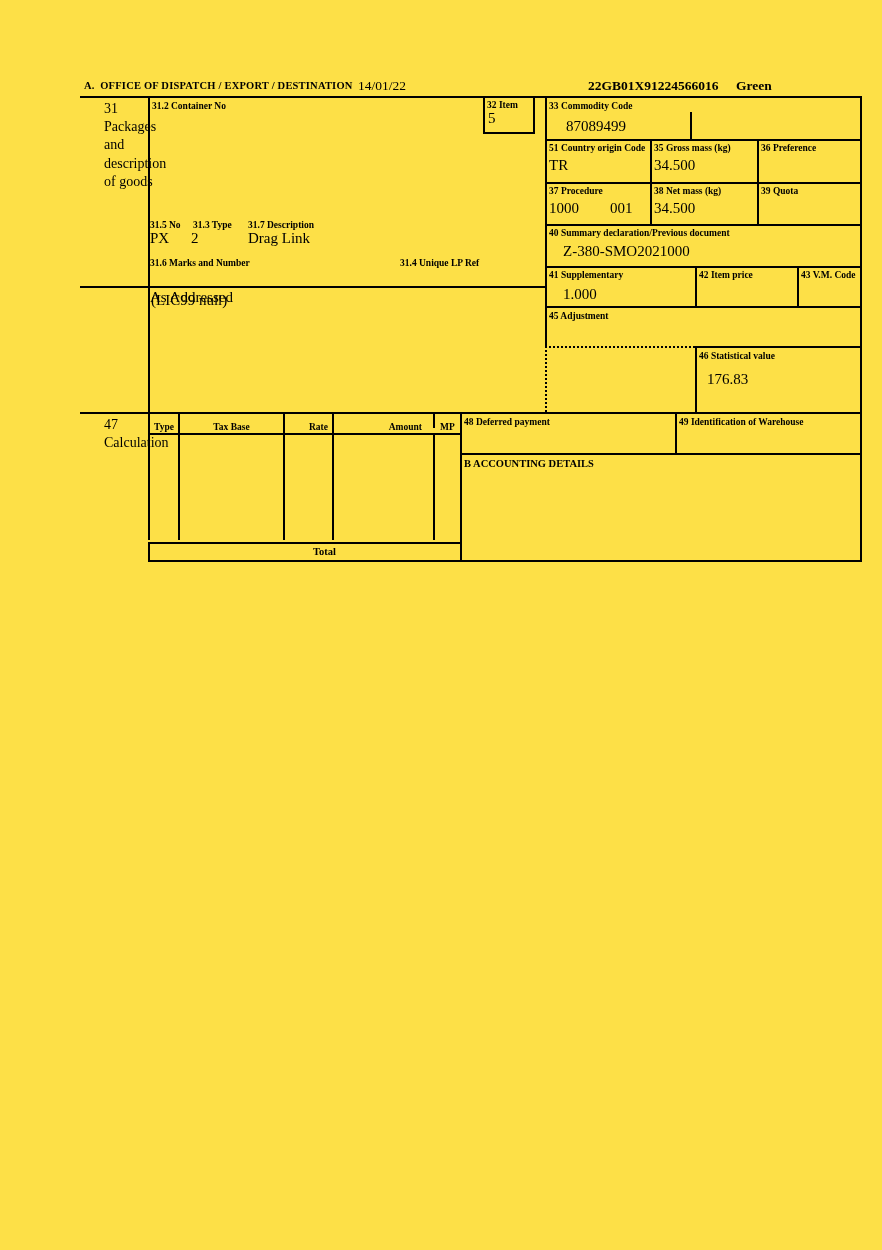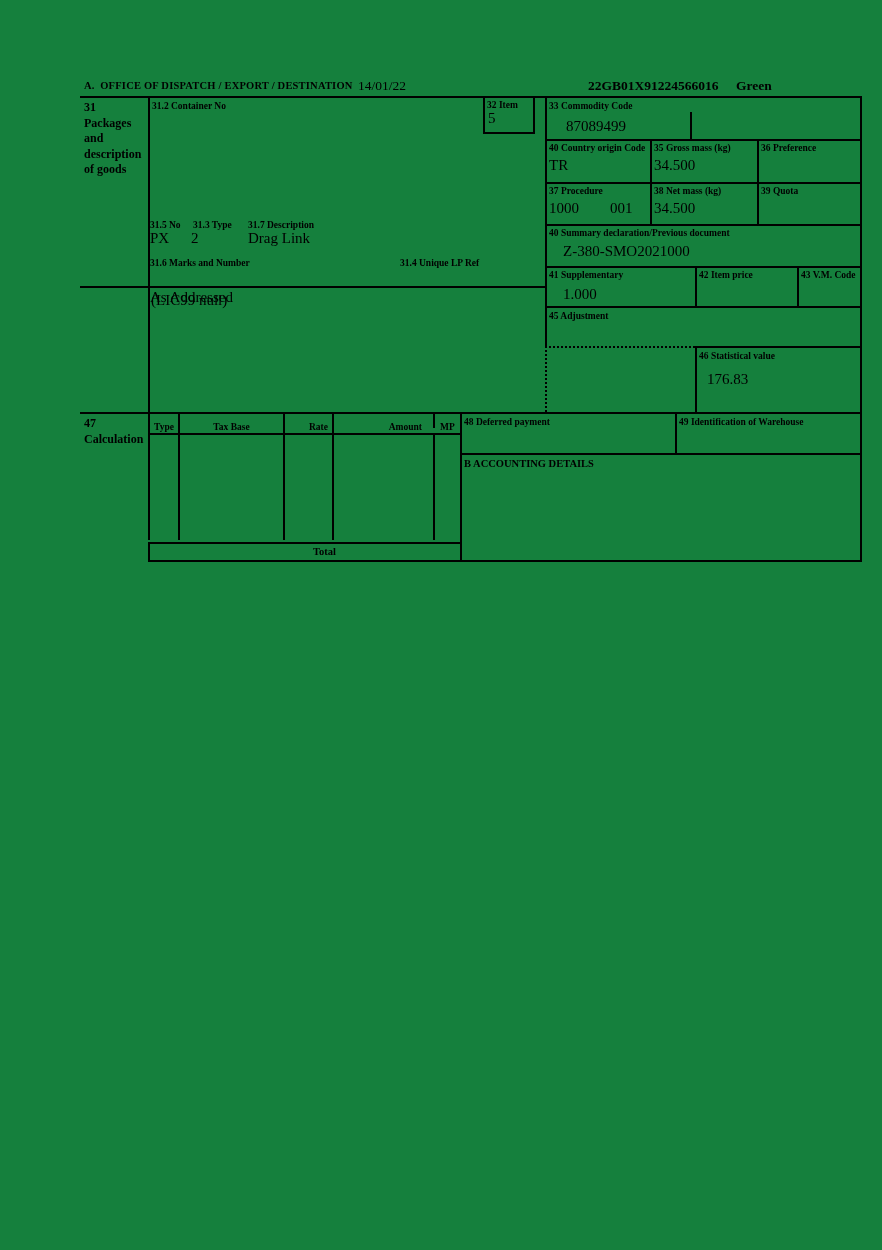--- a/index.html
+++ b/index.html
@@ -1,29 +1,29 @@
 <!DOCTYPE html>
 <html><head>
 <meta charset="utf-8">
 <style>
   html,body{margin:0;padding:0;background:#fff;}
-  .page{position:relative;width:882px;height:1250px;background:#15803d;overflow:hidden;
+  .page{position:relative;width:882px;height:1250px;background:#fde047;overflow:hidden;
         font-family:"Liberation Serif",serif;color:#000;}
   .abs{position:absolute;box-sizing:border-box;}
   .line{position:absolute;background:#000;}
   
   .bl{border-left:2px solid #000;}
   .bt{border-top:2px solid #000;}
   .br{border-right:2px solid #000;}
   .bb{border-bottom:2px solid #000;}
   .dbl{border-left:2px dotted #000;}
   .dbt{border-top:2px dotted #000;}
   
   .lbl{font-size:9.5px;font-weight:bold;line-height:1.15;white-space:pre-line;}
-  .side-lbl{font-size:12px;font-weight:bold;line-height:1.3;white-space:pre-line;}
+  .side-lbl{font-size:14px;font-weight:normal;line-height:1.3;white-space:pre-line;margin-left:20px;}
   .val{font-size:15px;line-height:1.1;white-space:nowrap;}
   .title{font-size:10.5px;font-weight:bold;white-space:pre;letter-spacing:.2px;}
   .hdrval{font-size:13.5px;white-space:pre;}
   .thead{display:flex;align-items:flex-start;font-size:9.5px;font-weight:bold;padding-top:8px;}
   .tc{justify-content:center;}
   .tr{justify-content:flex-end;}
   .bigb{font-size:10.5px;font-weight:bold;white-space:nowrap;}
 </style>
 </head>
 <body>
@@ -65,21 +65,21 @@
   <div class="abs lbl" style="left:150px;top:258px;">31.6 Marks and Number</div>
   <div class="abs lbl" style="left:400px;top:258px;">31.4 Unique LP Ref</div>
   <div class="abs val" style="left:150px;top:269px;margin-top:20px;">As Addressed</div>
 
   <div class="abs bl bt" style="left:545px;top:96px;width:317px;height:45px;"></div>
   <div class="abs lbl" style="left:549px;top:101px;">33 Commodity Code</div>
   <div class="abs val" style="left:566px;top:118px;">87089499</div>
   <div class="line" style="left:690px;top:112px;width:2px;height:29px;"></div>
 
   <div class="abs bl bt" style="left:545px;top:139px;width:105px;height:45px;"></div>
-  <div class="abs lbl" style="left:549px;top:143px;">40 Country origin Code</div>
+  <div class="abs lbl" style="left:549px;top:143px;">51 Country origin Code</div>
   <div class="abs val" style="left:549px;top:157px;">TR</div>
 
   <div class="abs bl bt" style="left:650px;top:139px;width:107px;height:45px;"></div>
   <div class="abs lbl" style="left:654px;top:143px;">35 Gross mass (kg)</div>
   <div class="abs val" style="left:654px;top:157px;">34.500</div>
 
   <div class="abs bl bt" style="left:757px;top:139px;width:105px;height:45px;"></div>
   <div class="abs lbl" style="left:761px;top:143px;">36 Preference</div>
 
   <div class="abs bl bt" style="left:545px;top:182px;width:105px;height:44px;"></div>

